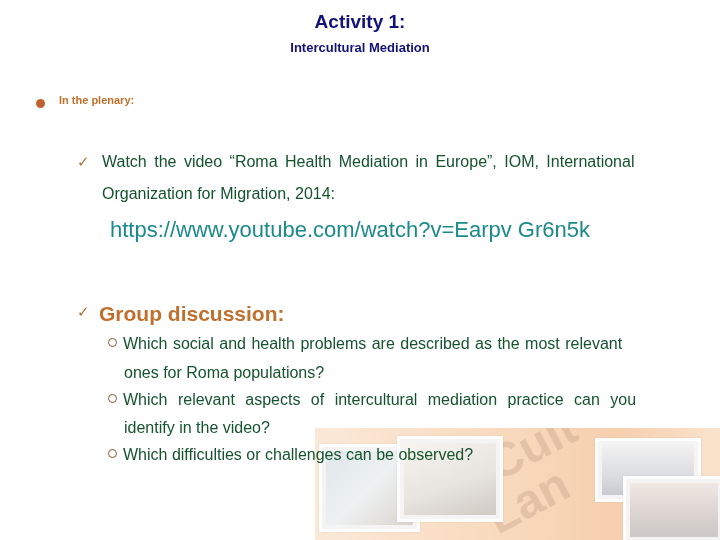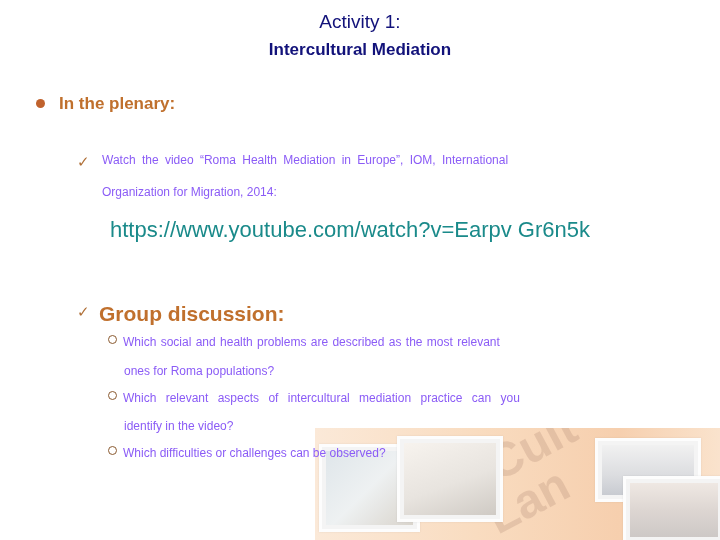--- a/index.html
+++ b/index.html
@@ -3,38 +3,38 @@
   <meta charset="utf-8">
   <style>
     html, body { margin: 0; padding: 0; }
     body {
       width: 720px; height: 540px; position: relative; overflow: hidden;
       background: #ffffff;
       font-family: "Liberation Sans", sans-serif;
     }
     .title {
       position: absolute; left: 0; width: 720px; top: 11px;
-      text-align: center; color: #12127a; font-weight: normal; font-size: 19px;
+      text-align: center; color: #12127a; font-weight: bold; font-size: 19px;
     }
     .subtitle {
       position: absolute; left: 0; width: 720px; top: 40px;
-      text-align: center; color: #12127a; font-weight: bold; font-size: 17px;
+      text-align: center; color: #12127a; font-weight: bold; font-size: 13px;
     }
     .bullet-dot {
       position: absolute; left: 36px; top: 99px; width: 9px; height: 9px;
       border-radius: 50%; background: #c0622d;
     }
     .plenary {
-      position: absolute; left: 59px; top: 94px; font-size: 17px;
+      position: absolute; left: 59px; top: 94px; font-size: 11px;
       font-weight: bold; color: #c0702d;
     }
     .check {
       position: absolute; font-size: 15px; color: #b07038;
     }
-    .body-text { position: absolute; font-size: 12px; color: #8b5cf6; white-space: nowrap; }
+    .body-text { position: absolute; font-size: 16px; color: #14532d; white-space: nowrap; }
     .link {
       position: absolute; left: 110px; top: 217px; font-size: 22px;
       color: #1a8a8a; 
     }
     .group {
       position: absolute; left: 99px; top: 302px; font-size: 21px;
       font-weight: bold; color: #c0702d;
     }
     .circle {
       display: inline-block; width: 7px; height: 7px; border: 1px solid #8a5a30;

